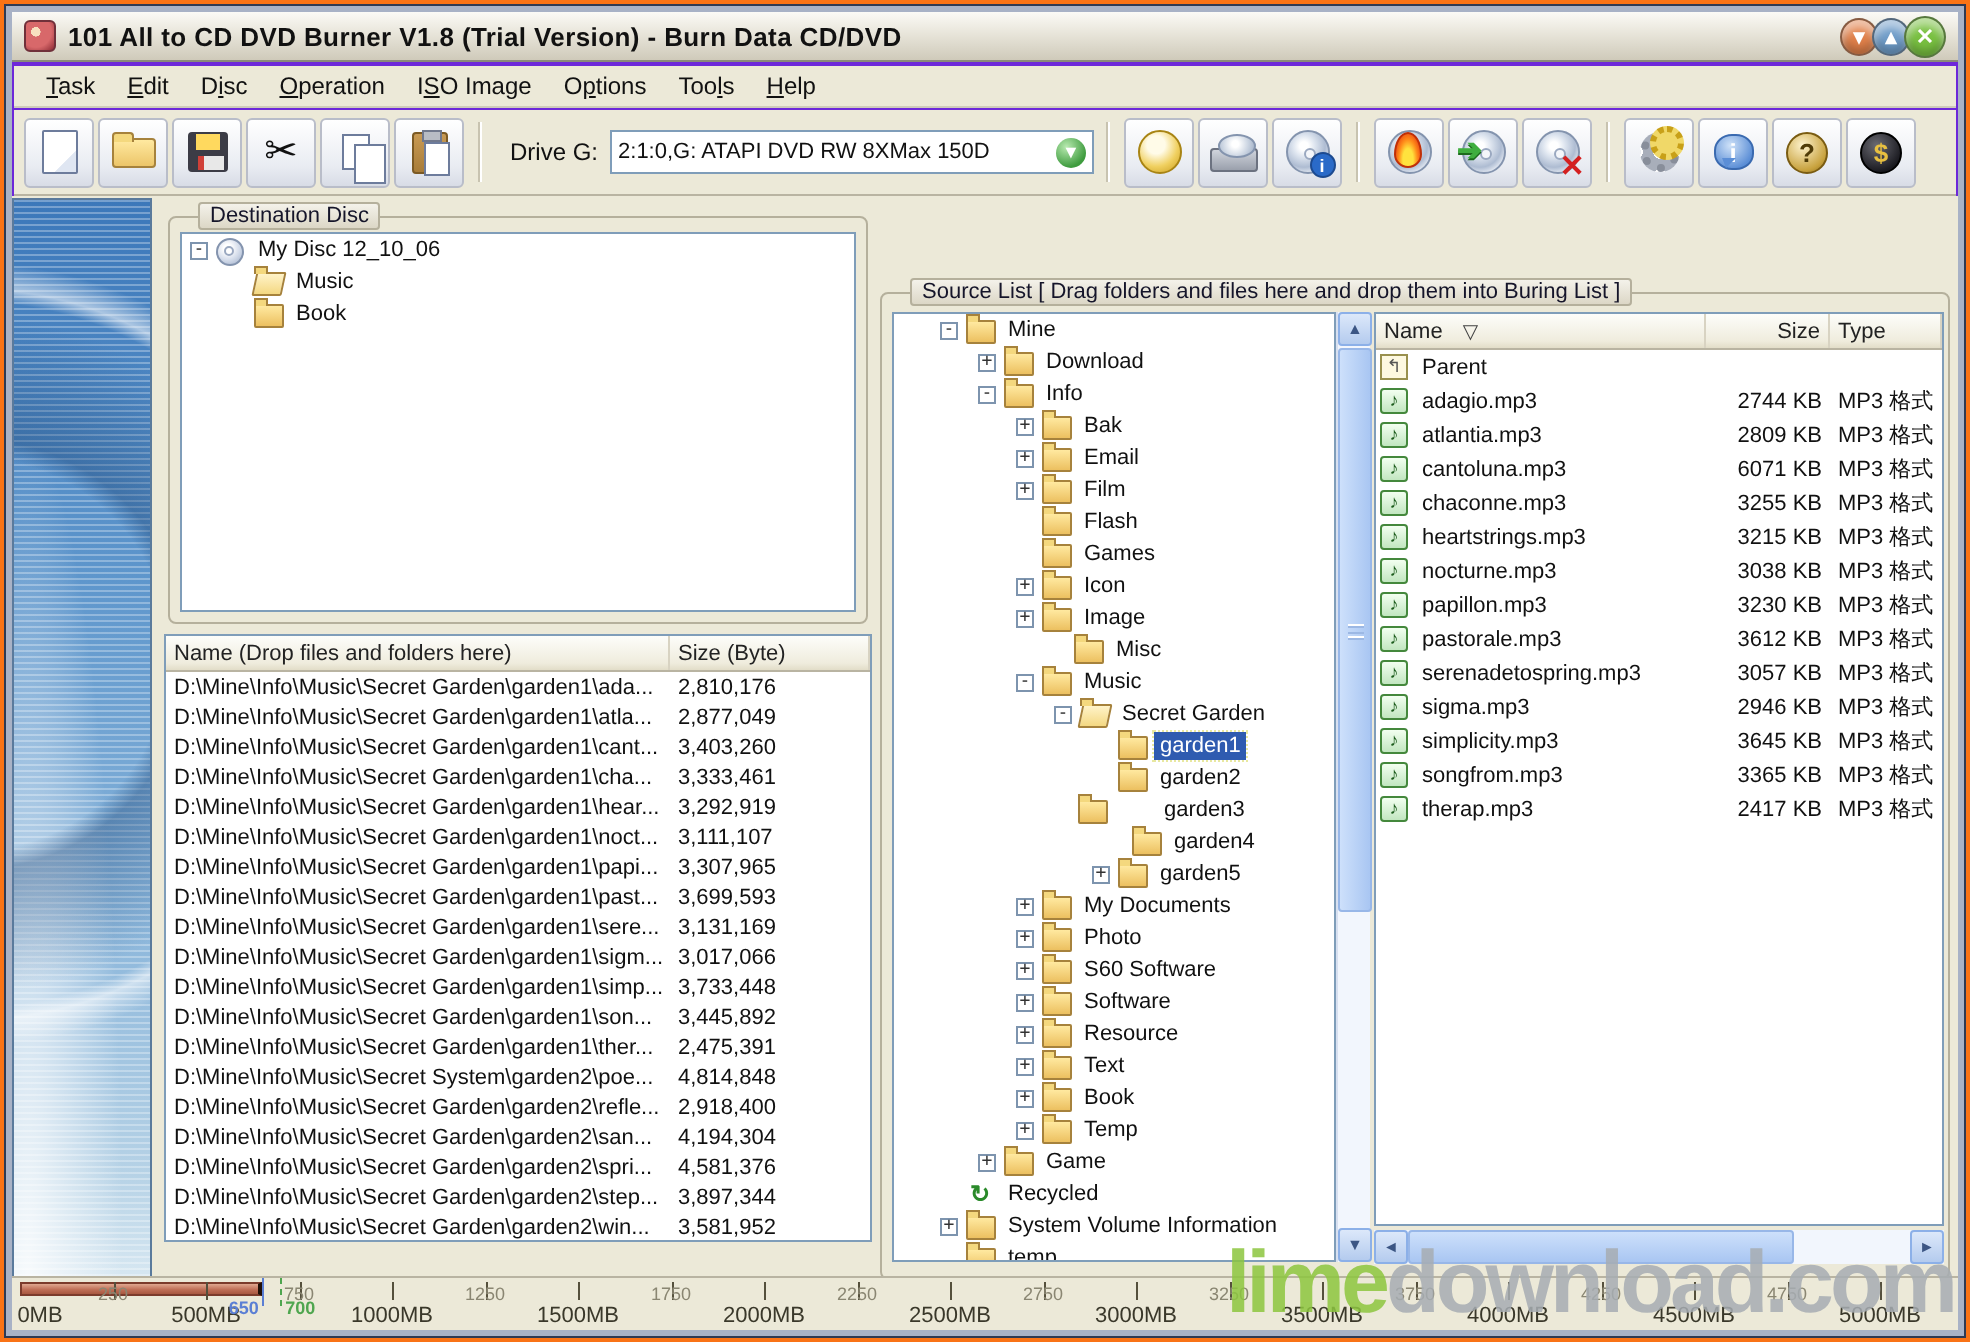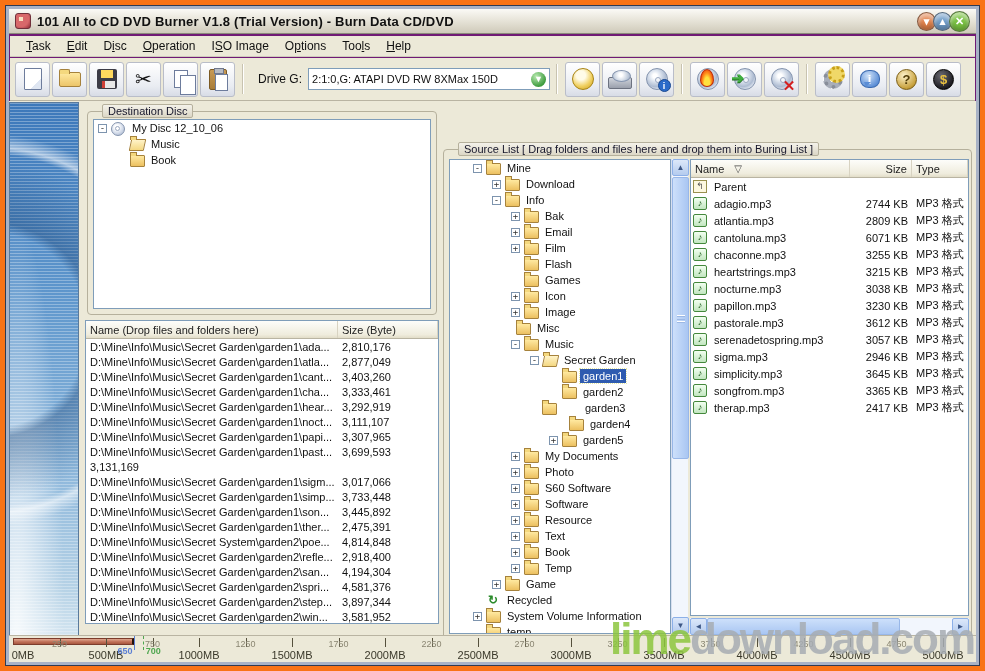--- a/index.html
+++ b/index.html
@@ -1,18 +1,18 @@
 <!DOCTYPE html>
 <html><head>
 <meta charset="utf-8">
 <style>
   html,body{margin:0;padding:0;background:#555;}
   *{box-sizing:border-box;}
   .window{position:relative;width:985px;height:671px;font-family:"Liberation Sans",sans-serif;
-    background:#701a75;border:5px solid #f97316;box-shadow:inset 0 0 0 1px #2e3a54, inset 0 0 0 4px #a8b2c6;
+    background:#6d28d9;border:2px solid #f97316;box-shadow:inset 0 0 0 1px #2e3a54, inset 0 0 0 4px #a8b2c6;
     overflow:hidden;}
   
   .titlebar{position:absolute;left:4px;top:4px;right:4px;height:25px;
     background:linear-gradient(180deg,#fbfaf6 0%,#e8e5da 45%,#cfcaba 100%);
     border-bottom:1px solid #8a8a7a;display:flex;align-items:center;padding:0 6px;}
   .appicon{width:16px;height:16px;margin-right:6px;border-radius:3px;
     background:radial-gradient(circle at 35% 35%,#f8e0c0 0 18%,#d8686a 19% 60%,#8c2a34 100%);
     border:1px solid #70303a;}
   .apptitle{font-size:13px;font-weight:bold;color:#111;letter-spacing:.2px;flex:1;white-space:nowrap;overflow:hidden;}
   .winbtns{display:flex;align-items:center;}
@@ -295,20 +295,21 @@
             </div>
             <div class="lrow">
               <div class="cell c-name" style="width: 252px;">D:\Mine\Info\Music\Secret Garden\garden1\papi...</div>
               <div class="cell c-size" style="flex: 1 1 0%;">3,307,965</div>
             </div>
             <div class="lrow">
               <div class="cell c-name" style="width: 252px;">D:\Mine\Info\Music\Secret Garden\garden1\past...</div>
               <div class="cell c-size" style="flex: 1 1 0%;">3,699,593</div>
             </div>
             <div class="lrow">
+              <div class="cell c-name" style="width: 252px;">D:\Mine\Info\Music\Secret Garden\garden1\sere...</div>
               <div class="cell c-size" style="flex: 1 1 0%;">3,131,169</div>
             </div>
             <div class="lrow">
               <div class="cell c-name" style="width: 252px;">D:\Mine\Info\Music\Secret Garden\garden1\sigm...</div>
               <div class="cell c-size" style="flex: 1 1 0%;">3,017,066</div>
             </div>
             <div class="lrow">
               <div class="cell c-name" style="width: 252px;">D:\Mine\Info\Music\Secret Garden\garden1\simp...</div>
               <div class="cell c-size" style="flex: 1 1 0%;">3,733,448</div>
             </div>
@@ -395,21 +396,21 @@
             <div class="trow" style="padding-left: 61px;">
               <span class="exp">+</span>
               <span class="ticon folder"></span>
               <span class="tlabel">Icon</span>
             </div>
             <div class="trow" style="padding-left: 61px;">
               <span class="exp">+</span>
               <span class="ticon folder"></span>
               <span class="tlabel">Image</span>
             </div>
-            <div class="trow" style="padding-left: 53px;">
+            <div class="trow" style="padding-left: 77px;">
               <span class="exp hid"></span>
               <span class="ticon folder"></span>
               <span class="tlabel">Misc</span>
             </div>
             <div class="trow" style="padding-left: 61px;">
               <span class="exp">-</span>
               <span class="ticon folder"></span>
               <span class="tlabel">Music</span>
             </div>
             <div class="trow" style="padding-left: 80px;">

